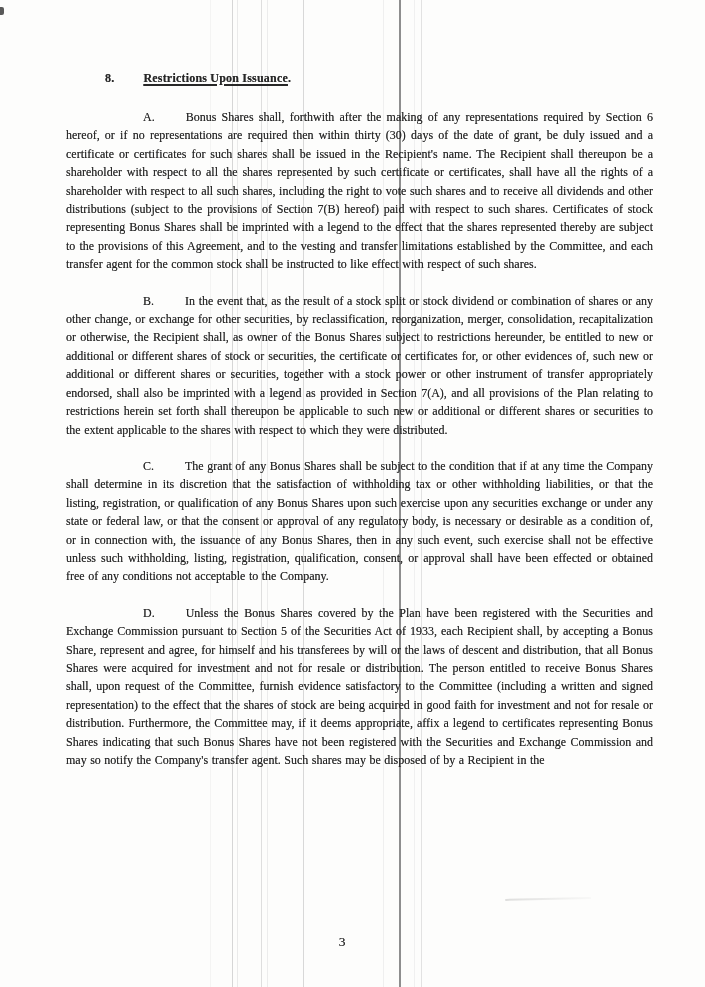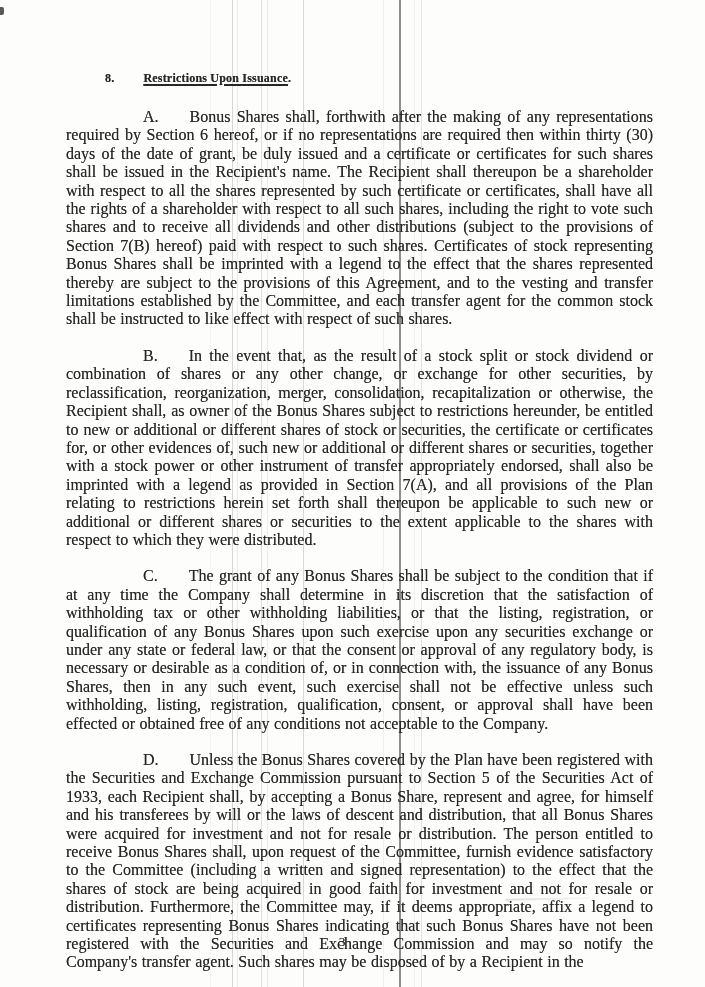--- a/index.html
+++ b/index.html
@@ -40,21 +40,21 @@
     text-shadow: 0 0 0.4px rgba(45,45,45,0.65);
   }
   .heading {
     font-size: 12px; line-height: 18px; font-weight: bold;
     margin: 0 0 21px 39px; letter-spacing: 0.2px;
   }
   .heading .hnum { font-weight: bold; margin-right: 29px; text-decoration: none; }
   .heading .htitle { text-decoration: underline; text-underline-offset: 2px; text-decoration-thickness: 1.5px; }
   .para {
     margin: 0 0 18px 0;
-    font-size: 16px;
+    font-size: 12px;
     line-height: 18.4px;
     text-align: justify;
     text-indent: 77px;
     word-spacing: 0.5px;
   }
   .para .plabel { margin-right: 31px; }
   .pagenum {
     position: absolute; left: 330px; top: 934px; width: 24px;
     font-size: 13.5px; text-align: center;
     text-shadow: 0 0 0.4px rgba(45,45,45,0.65);

